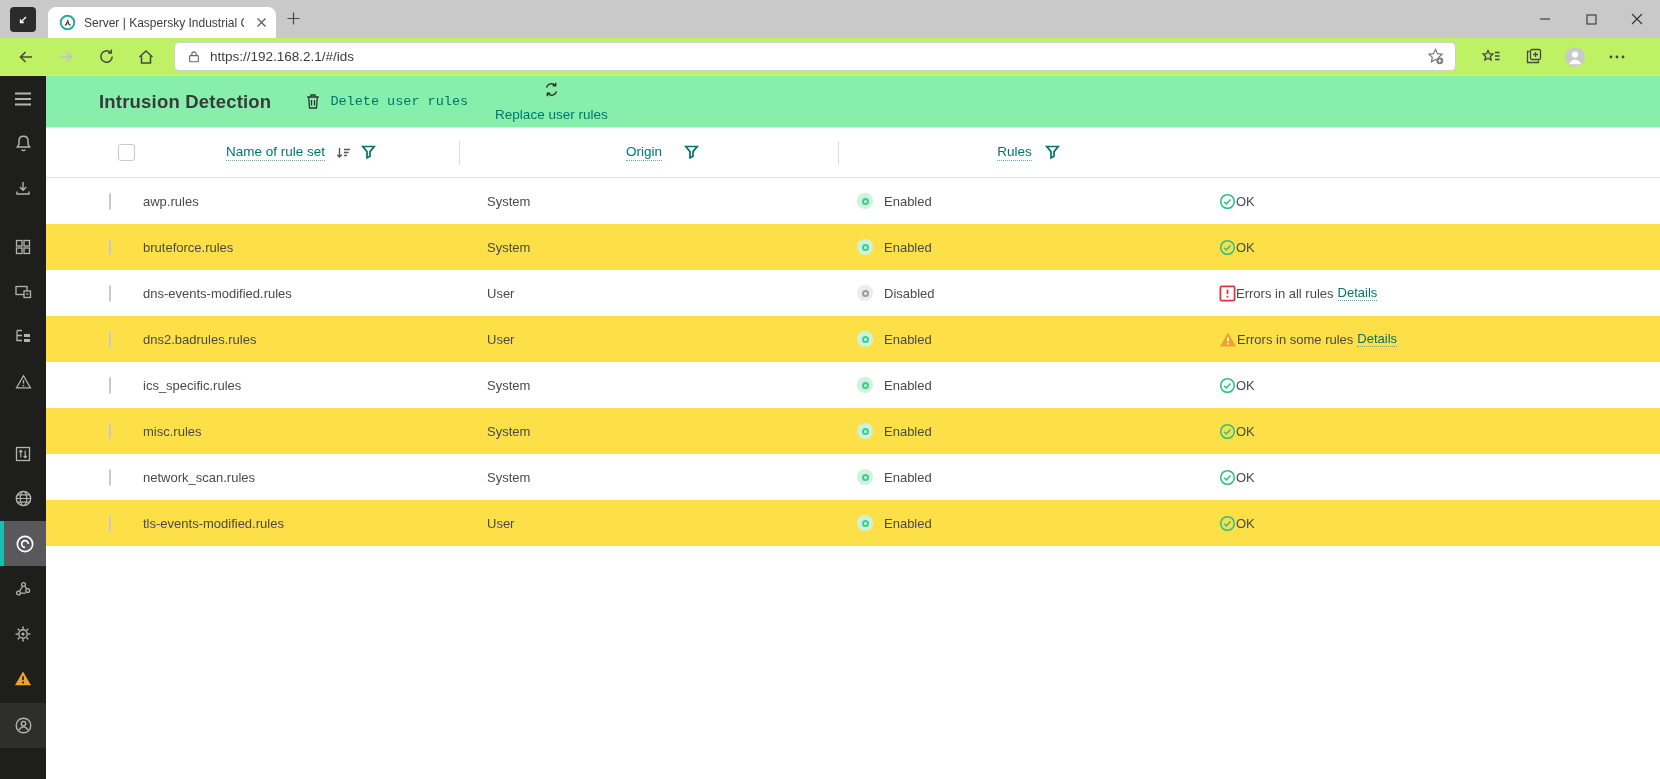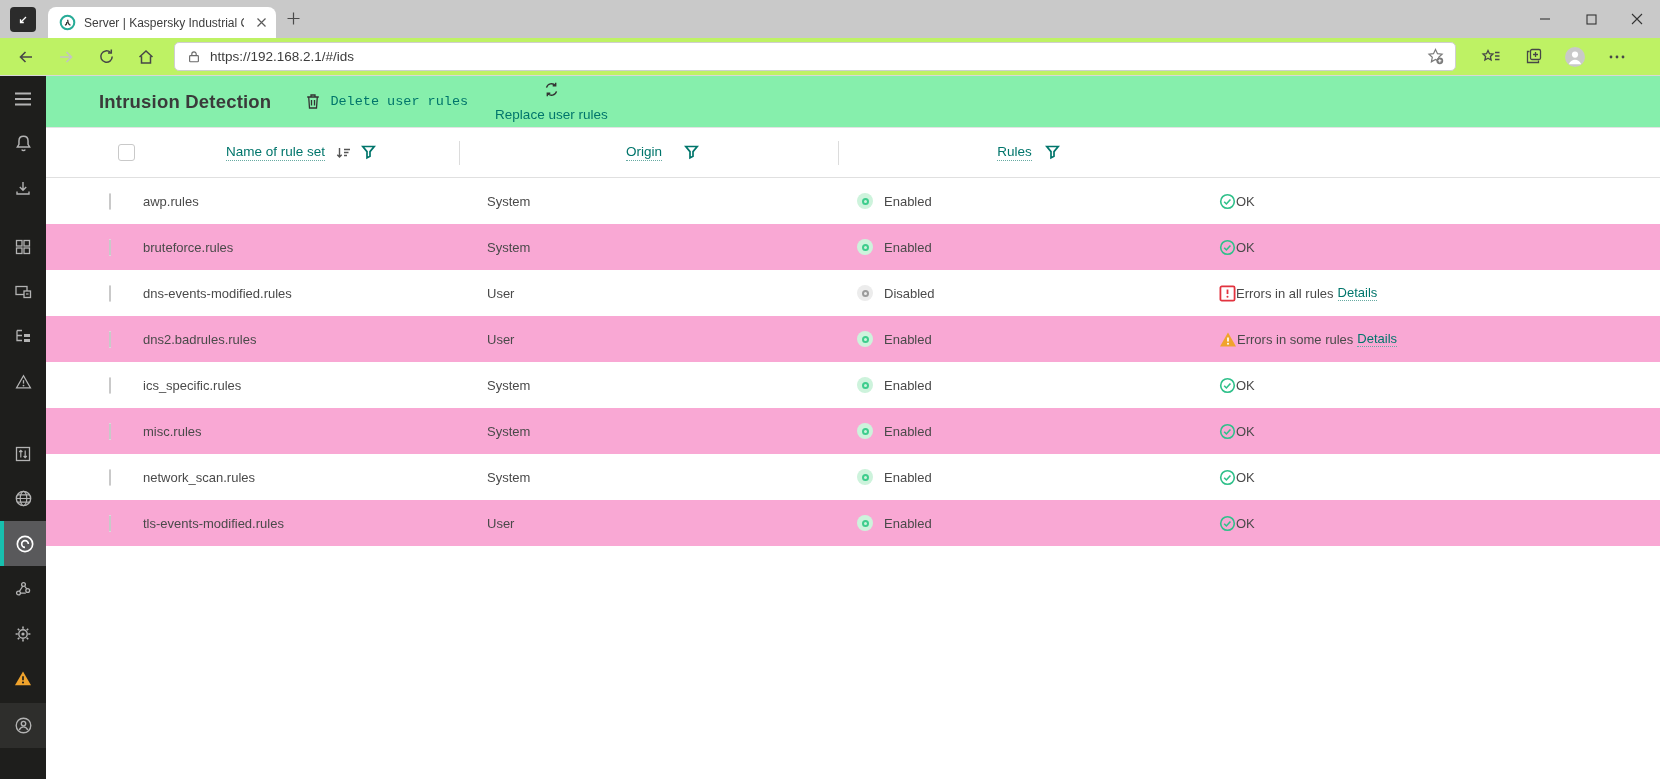--- a/index.html
+++ b/index.html
@@ -46,21 +46,21 @@
   
   .grid-row { display:grid; grid-template-columns:97px 316px 379px 360px 1fr; align-items:center; }
   .thead { height:50px; border-bottom:1px solid #e0e0e0; color:#00756b; font-size:13.5px; }
   .thead .cell { position:relative; height:100%; display:flex; align-items:center;justify-content:center; }
   .thead .c-origin::before, .thead .c-state::before, .thead .c-rules::before {
     content:""; position:absolute; left:0; top:13px; width:1px; height:24px; background:#dcdcdc; }
   .col-label { border-bottom:1px dotted #66aaa2; padding-bottom:1px; cursor:pointer; }
   .hicon { margin-left:10px; display:flex; align-items:center; cursor:pointer; }
   .checkbox { width:17px; height:17px; border:1px solid #c9c9c9; border-radius:3px; background:#fff; margin-left:63px; cursor:pointer; flex:none; }
   .trow { height:46px; font-size:13px; color:#4a4a4a; background:#fff; }
-  .trow.alt { background:#f9a8d4; }
+  .trow.alt { background:#fde047; }
   .cell.c-origin { padding-left:28px; }
   .cell.c-state { padding-left:19px; display:flex; align-items:center; gap:11px; }
   .cell.c-rules { padding-left:21px; display:flex; align-items:center; gap:0; }
   .badge { width:16px; height:16px; border-radius:50%; display:flex; align-items:center; justify-content:center; flex:none; }
   .badge.enabled { background:#cdf3dc; }
   .badge.enabled .badge-inner { width:7px; height:7px; border-radius:50%; border:2px solid #3ecd8d; }
   .badge.disabled { background:#ececec; }
   .badge.disabled .badge-inner { width:7px; height:7px; border-radius:50%; border:2px solid #9b9b9b; }
   .rules-icon { display:flex; flex:none; }
   .details { color:#00756b; border-bottom:1px dotted #66aaa2; cursor:pointer; margin-left:4px; }

